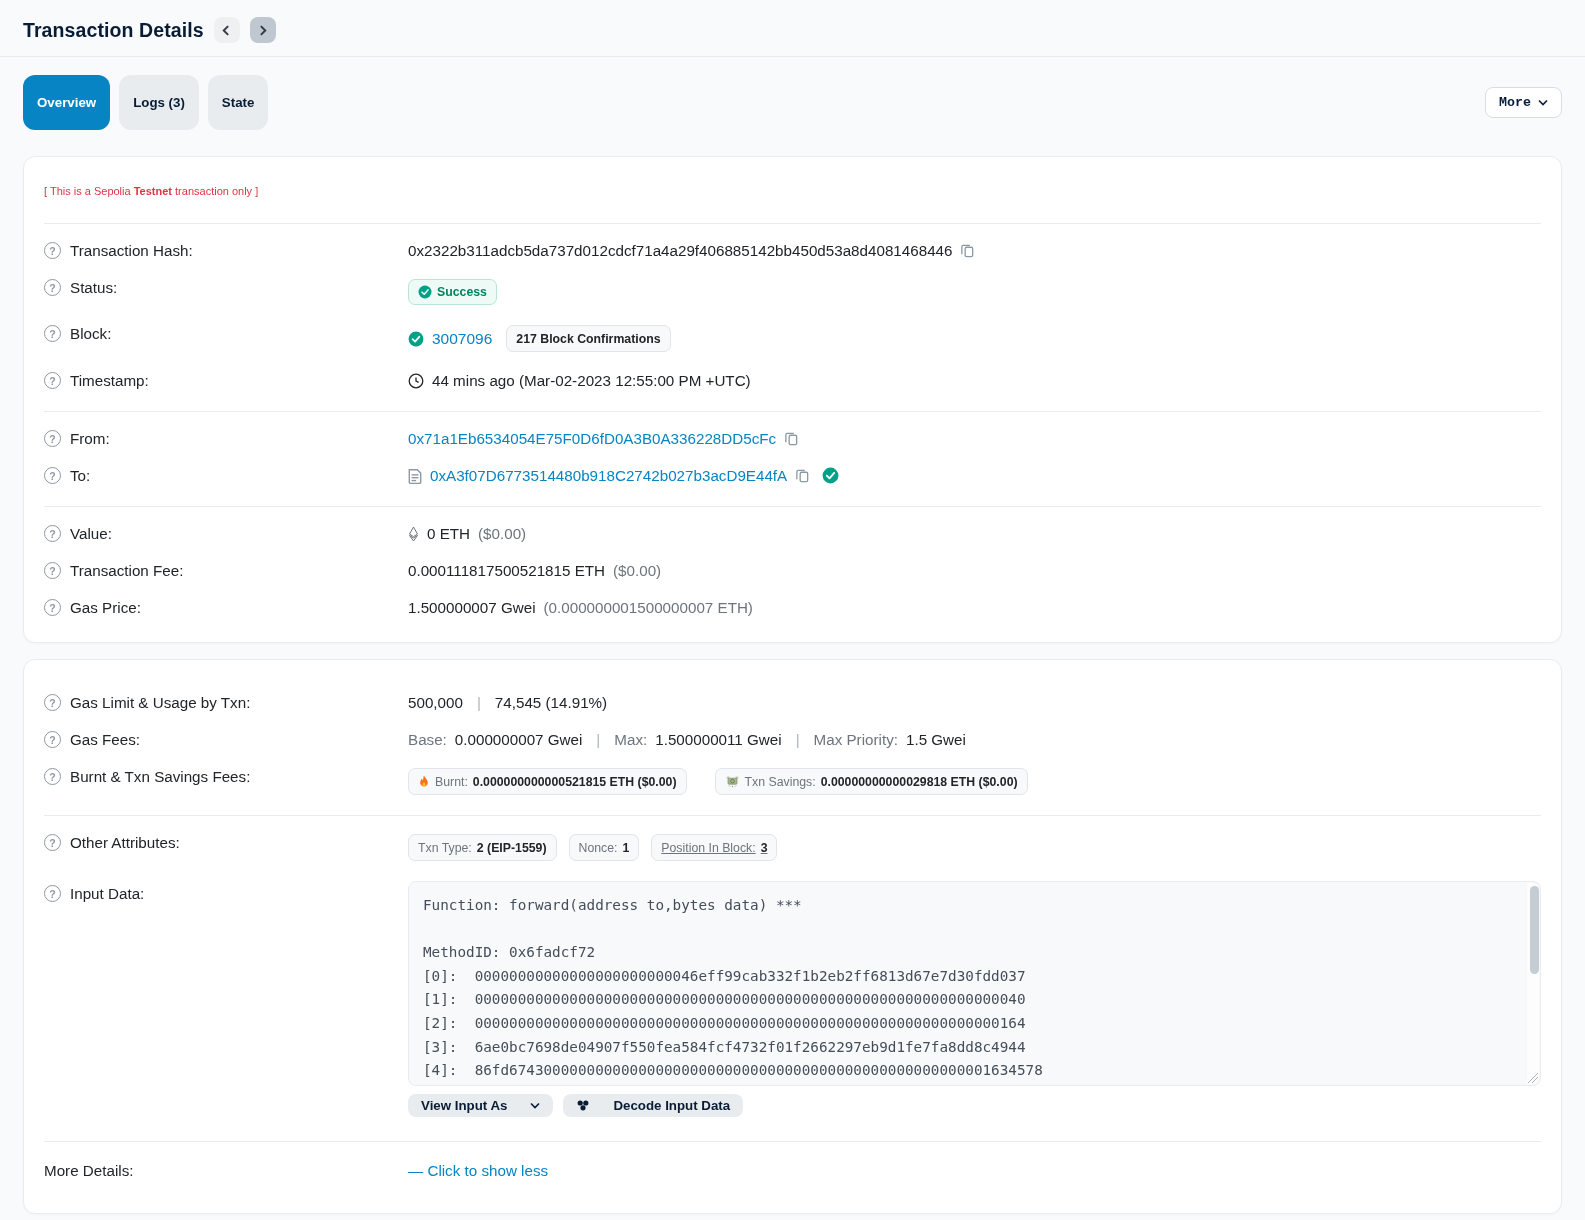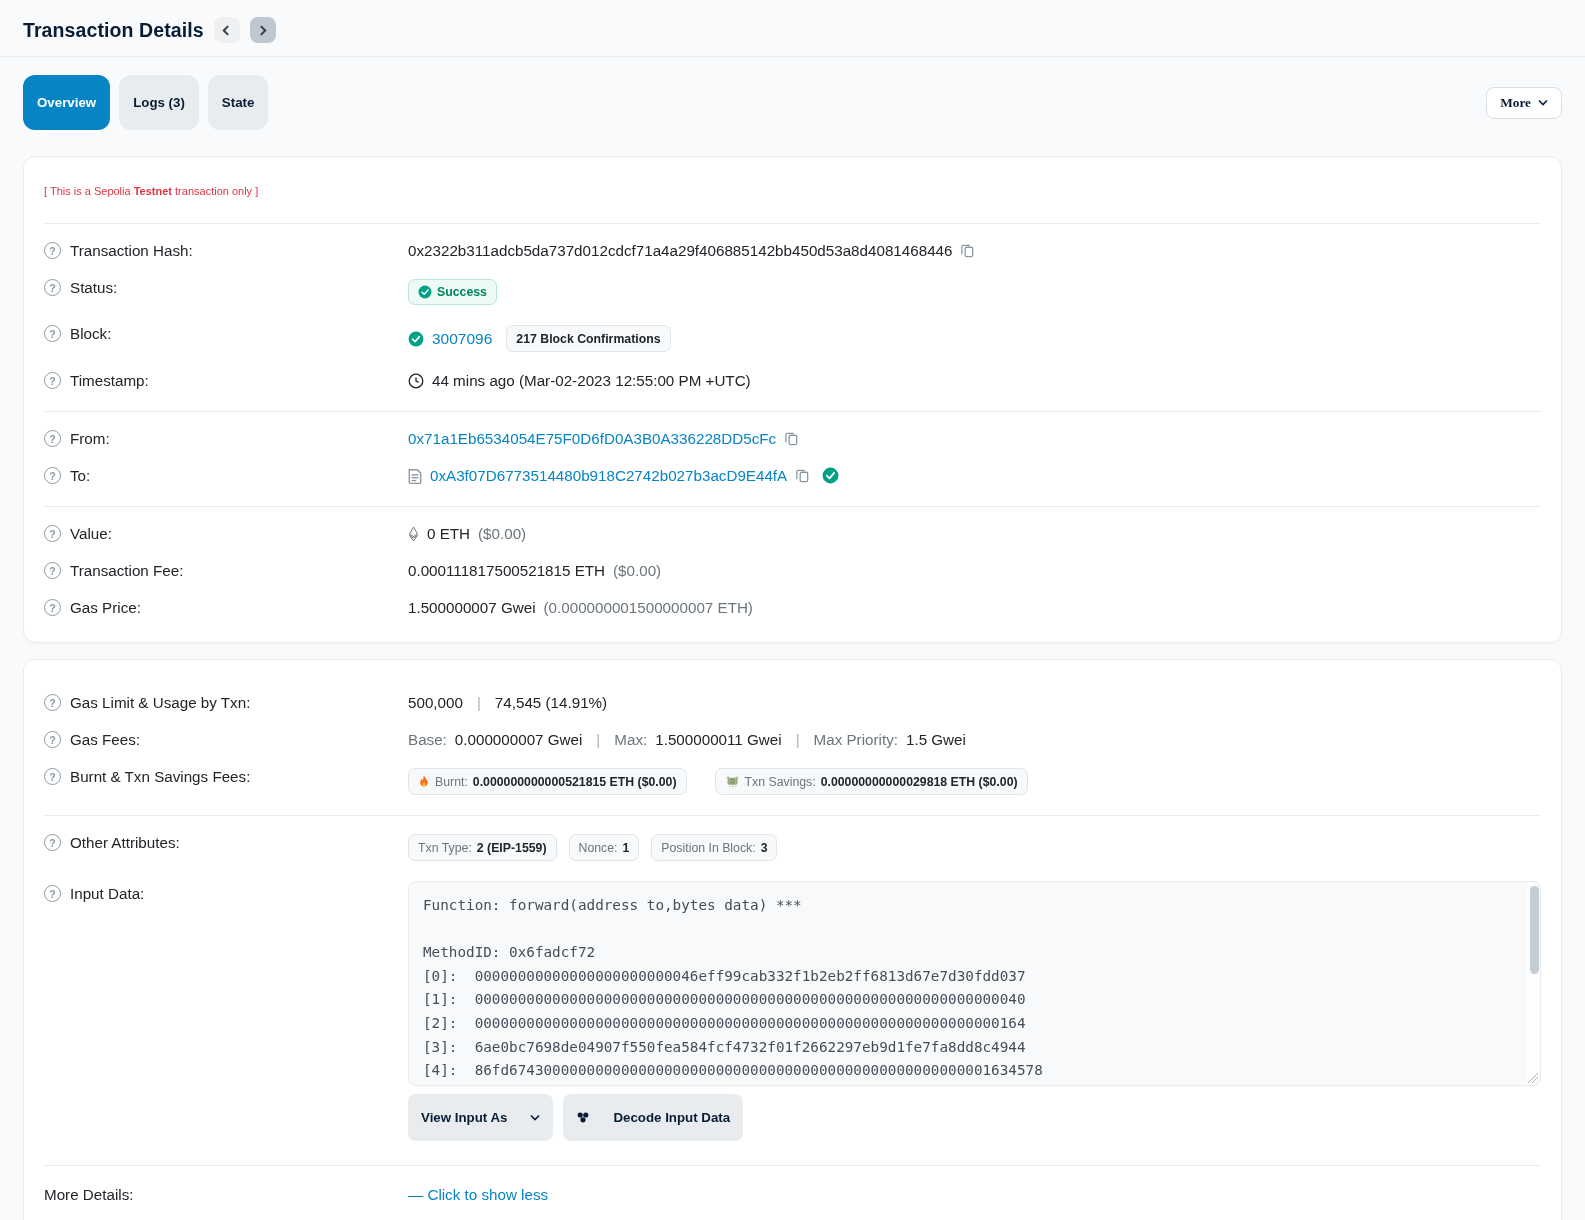--- a/index.html
+++ b/index.html
@@ -16,21 +16,21 @@
   .page-title { font-size:19.5px; font-weight:700; color:#081d35; letter-spacing:.1px; }
   .nav-btn { width:26px; height:26px; border:none; border-radius:8px; display:flex; align-items:center; justify-content:center; cursor:pointer; }
   .nav-btn.prev { background:#eef0f2; }
   .nav-btn.next { background:#bfc8d0; }
   .nav-btn svg { stroke:#333c47; }
   .top-divider { height:1px; background:#e9ecef; }
   
   .tabs-row { display:flex; align-items:center; margin:18px 0 0 0; }
   .tab-pill { border:none; border-radius:12px; padding:20px 14px; font-size:13.3px; font-weight:700; cursor:pointer; margin-right:9px; background:#e9ecef; color:#081d35; font-family:inherit; }
   .tab-pill.active { background:#0784c3; color:#fff; }
-  .more-btn { margin-left:auto; background:#fff; border:1px solid #d8dee4; border-radius:8px; padding:7px 13px; font-size:13.3px; font-weight:600; color:#081d35; display:flex; align-items:center; gap:7px; cursor:pointer; font-family:Liberation Serif, serif; }
+  .more-btn { margin-left:auto; background:#fff; border:1px solid #d8dee4; border-radius:8px; padding:7px 13px; font-size:13.3px; font-weight:600; color:#081d35; display:flex; align-items:center; gap:7px; cursor:pointer; font-family:Liberation Mono, monospace; }
   
   .card { background:#fff; border:1px solid #e9ecef; border-radius:12px; box-shadow:0 1px 2px rgba(0,0,0,.03); padding:20px 20px 16px 20px; margin-top:26px; }
   .card + .card { margin-top:16px; }
   .warning { color:#dc3545; font-size:11px; padding:8px 0 20px 0; }
   .warning b { font-weight:700; }
   .divider { height:1px; background:#e9ecef; margin:6px 0; }
   
   .row { display:flex; align-items:flex-start; padding:10px 0; }
   .row .label { width:364px; flex:none; display:flex; align-items:center; gap:9px; color:#212529; font-size:15.2px; }
   .row .value { flex:1; display:flex; align-items:center; gap:8px; font-size:15.2px; flex-wrap:wrap; }
@@ -47,21 +47,21 @@
   .confirm-badge { font-weight:700; color:#212529; font-size:12.3px; }
   
   .inputdata-wrap { flex-direction:column; align-items:stretch !important; display:flex; gap:10px; }
   .inputdata-box { position:relative; background:#f8f9fa; border:1px solid #e9ecef; border-radius:8px; height:205px; overflow:hidden; padding:12px 22px 0 14px; }
   .inputdata-box pre { font-family:"DejaVu Sans Mono","Liberation Mono",monospace; font-size:14.3px; line-height:23.6px; color:#444e5a; white-space:pre; }
   .scroll-track { position:absolute; top:1px; right:1px; bottom:1px; width:12px; background:#fdfdfe; border-radius:0 8px 8px 0; }
   .scroll-thumb { position:absolute; top:4px; right:1.5px; width:9px; height:88px; background:#c5ccd4; border-radius:5px; }
   .resize-grip { position:absolute; right:2px; bottom:2px; width:10px; height:10px; background:
      linear-gradient(135deg, transparent 0 50%, #aab2bb 50% 55%, transparent 55% 70%, #aab2bb 70% 75%, transparent 75%); }
   .input-buttons { display:flex; gap:10px; }
-  .soft-btn { background:#e9ecef; color:#081d35; border:none; border-radius:8px; padding:16px 13px; font-size:13.3px; font-weight:600; display:flex; align-items:center; gap:23px; cursor:pointer; font-family:inherit;text-align:right; }
+  .soft-btn { background:#e9ecef; color:#081d35; border:none; border-radius:8px; padding:4px 13px; font-size:13.3px; font-weight:600; display:flex; align-items:center; gap:23px; cursor:pointer; font-family:inherit;text-align:right; }
   .hash-text { color:#212529; }
 </style>
 </head>
 <body>
 
 <div class="wrap">
 
   <div class="page-head">
     <span class="page-title">Transaction Details</span>
     <button class="nav-btn prev">
@@ -308,21 +308,21 @@
         </div>
       <div class="value">
         <span class="gray-badge">
           <span>Txn Type:</span>
           <b>2 (EIP-1559)</b>
         </span>
         <span class="gray-badge" style="margin-left:4px;">
           <span>Nonce:</span>
           <b>1</b>
         </span>
-        <span class="gray-badge" style="margin-left:4px;">
+        <span class="gray-badge" style="margin-left:4px;text-decoration:underline;">
           <span>Position In Block:</span>
           <b>3</b>
         </span>
       </div>
     </div>
 
     <div class="row" style="align-items:flex-start;">
       <div class="label" style="padding-top:4px;">
           <span class="qicon">?</span>
           <span>Input Data:</span>

